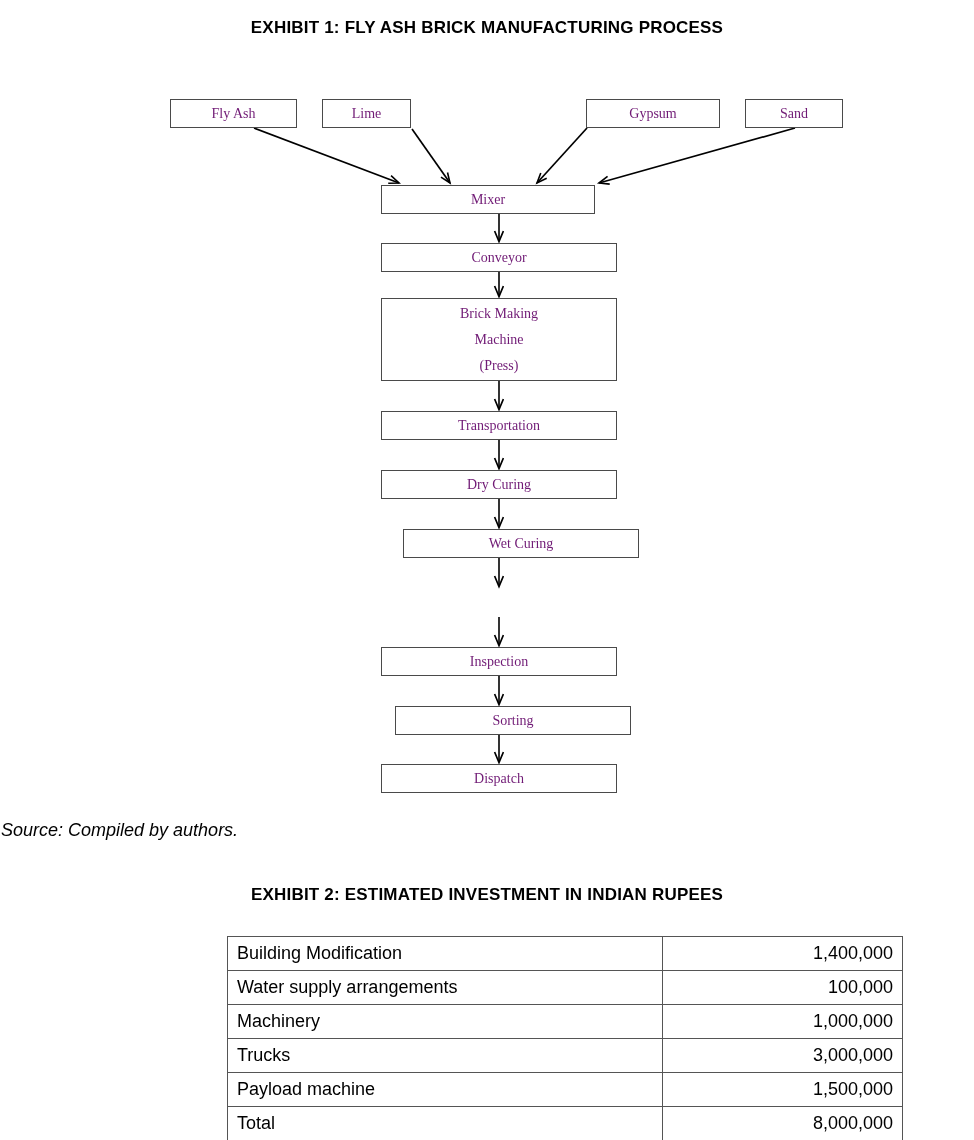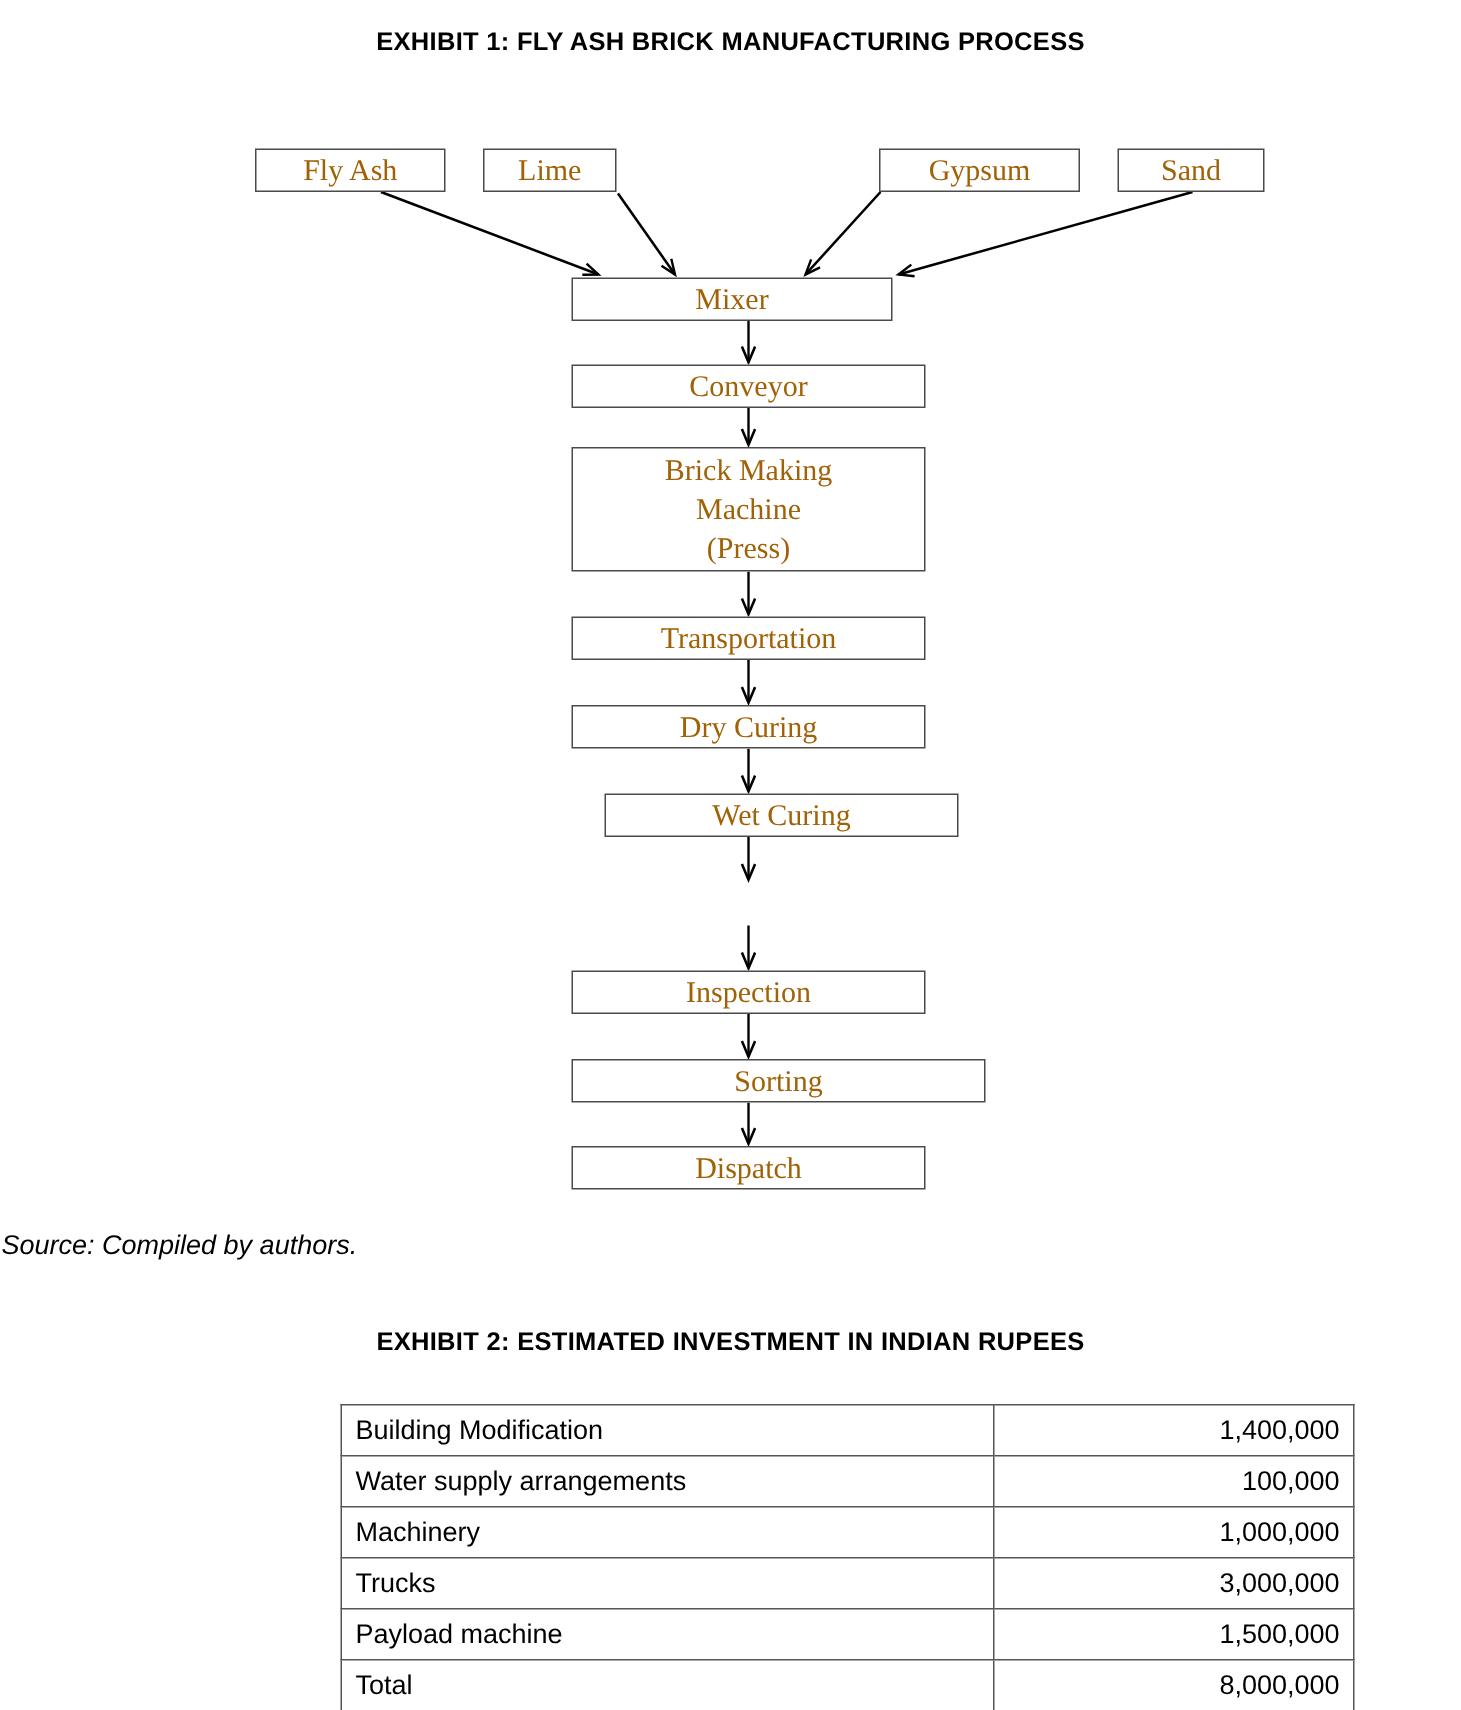--- a/index.html
+++ b/index.html
@@ -43,23 +43,23 @@
     position: absolute;
     left: 0;
     top: 0;
   }
   .node {
     position: absolute;
     box-sizing: border-box;
     border: 1px solid #4a4a4a;
     background: #ffffff;
     font-family: "Liberation Serif", serif;
-    font-size: 20px;
+    font-size: 14px;
     line-height: 26px;
-    color: #a16207;
+    color: #701a75;
     text-align: center;
     display: flex;
     align-items: center;
     justify-content: center;
     flex-direction: column;
   }
   .node span { display: block; }
 
   
   #source-note {
@@ -156,21 +156,21 @@
   </div>
   <div class="node" style="left:381px; top:470px; width:236px; height:29px;">
     <span>Dry Curing</span>
   </div>
   <div class="node" style="left:403px; top:529px; width:236px; height:29px;">
     <span>Wet Curing</span>
   </div>
   <div class="node" style="left:381px; top:647px; width:236px; height:29px;">
     <span>Inspection</span>
   </div>
-  <div class="node" style="left:381px; top:706px; width:276px; height:29px;">
+  <div class="node" style="left:395px; top:706px; width:236px; height:29px;">
     <span>Sorting</span>
   </div>
   <div class="node" style="left:381px; top:764px; width:236px; height:29px;">
     <span>Dispatch</span>
   </div>
 </div>
 
 <div id="source-note">Source: Compiled by authors.</div>
 
 <div class="exhibit-title" id="exhibit2-title">EXHIBIT 2: ESTIMATED INVESTMENT IN INDIAN RUPEES</div>

